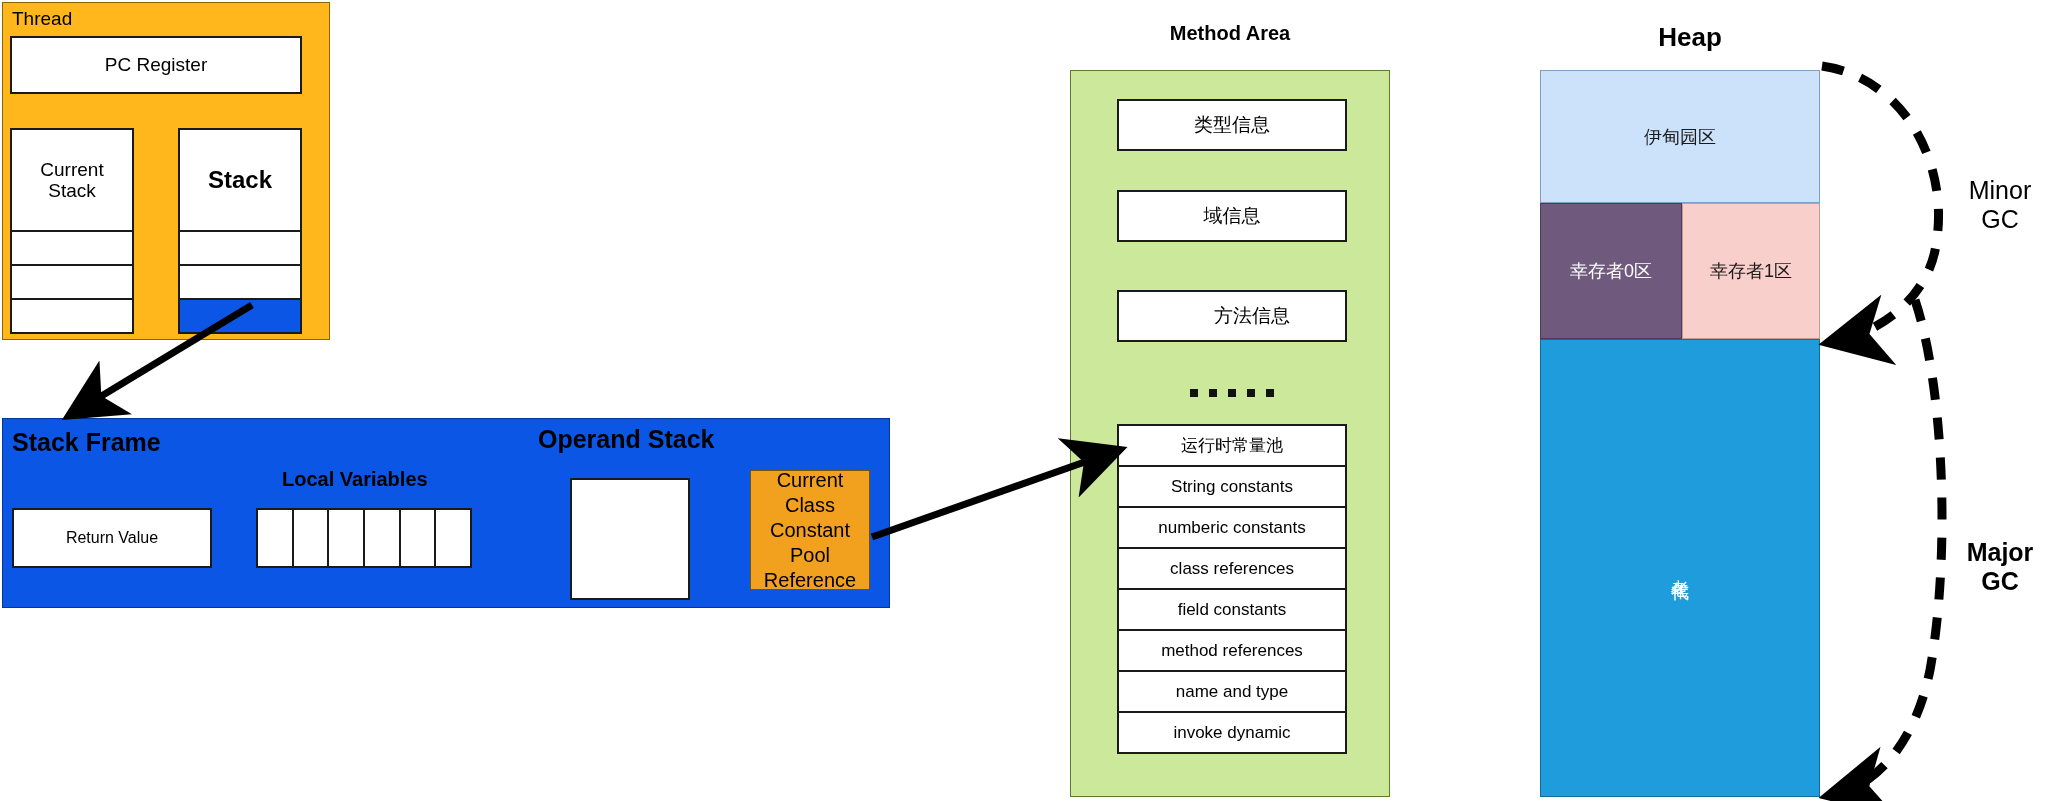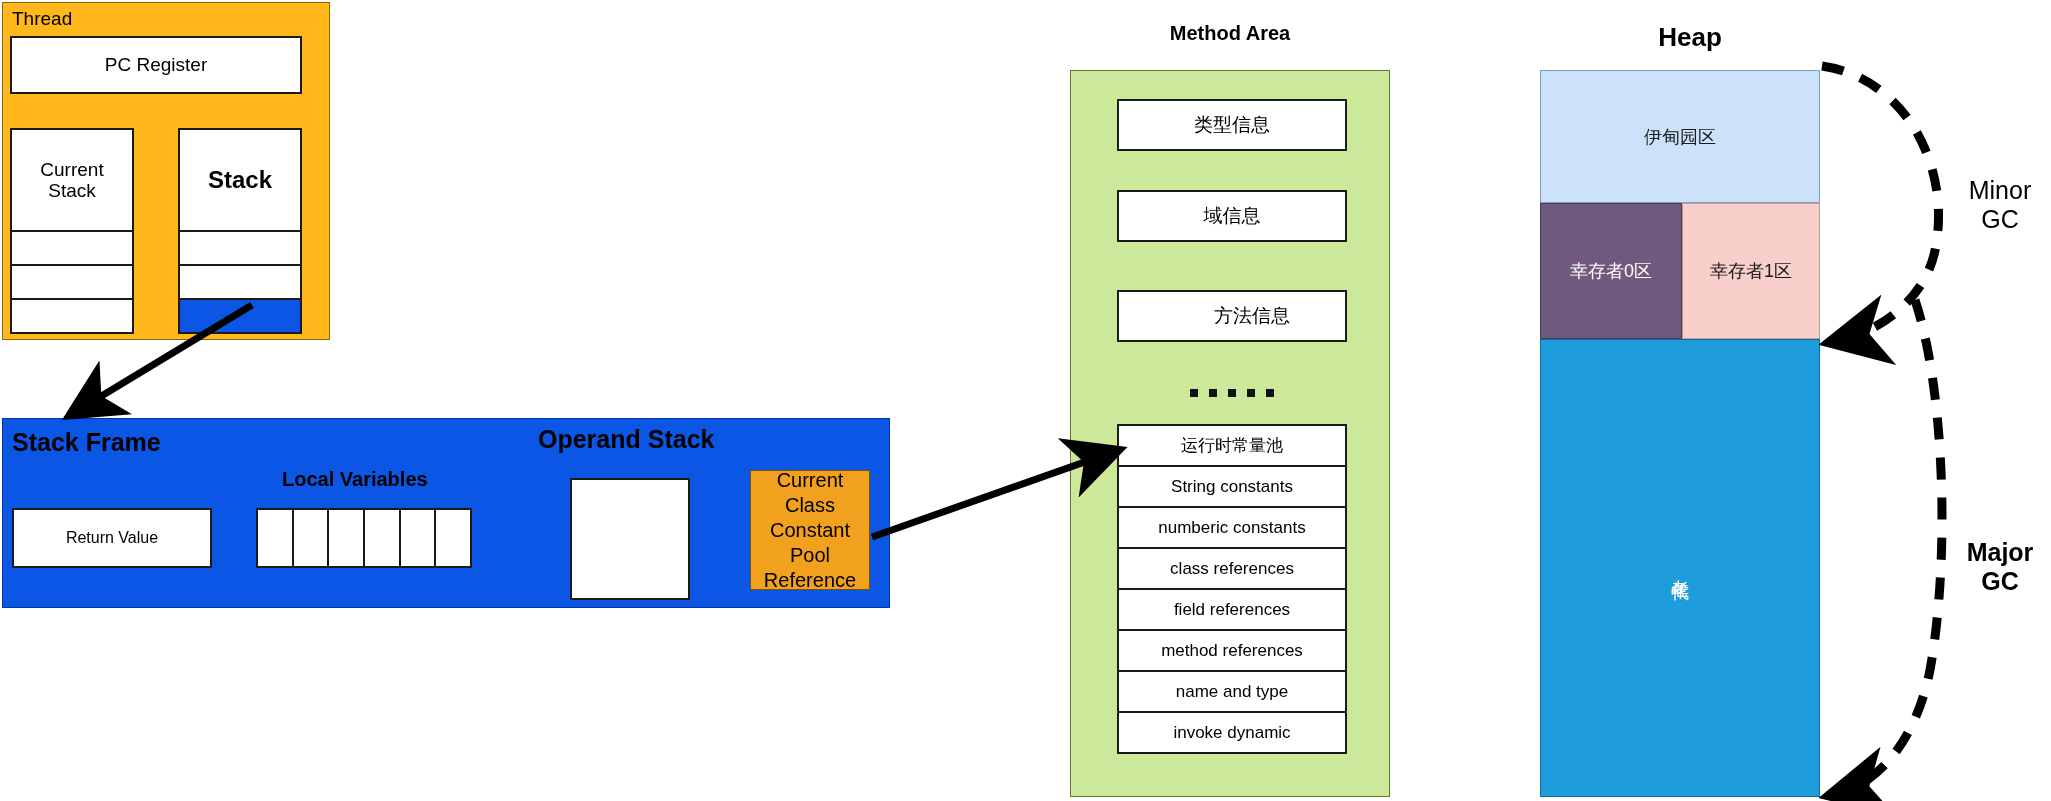--- a/index.html
+++ b/index.html
@@ -142,21 +142,21 @@
     <span></span>
     <span></span>
     <span></span>
   </div>
 
   <div class="abs" id="cpool-list">
     <div class="row">运行时常量池</div>
     <div class="row">String constants</div>
     <div class="row">numberic constants</div>
     <div class="row">class references</div>
-    <div class="row">field references</div>
+    <div class="row">field constants</div>
     <div class="row">method references</div>
     <div class="row">name and type</div>
     <div class="row">invoke dynamic</div>
   </div>
 
   <div class="abs" id="heap-title">Heap</div>
   <div class="abs" id="heap-box"></div>
   <div class="abs" id="eden">伊甸园区</div>
   <div class="abs" id="surv0">幸存者0区</div>
   <div class="abs" id="surv1">幸存者1区</div>

